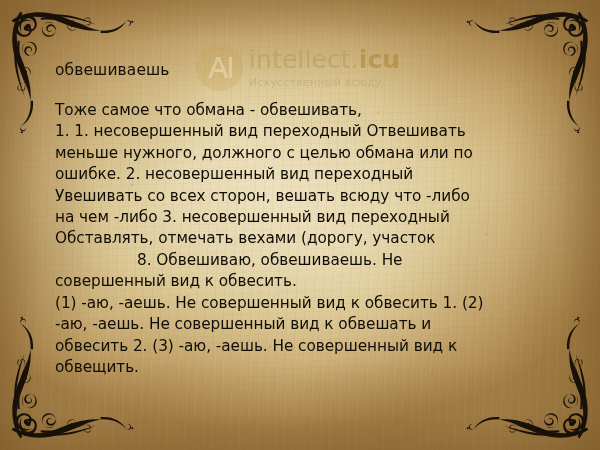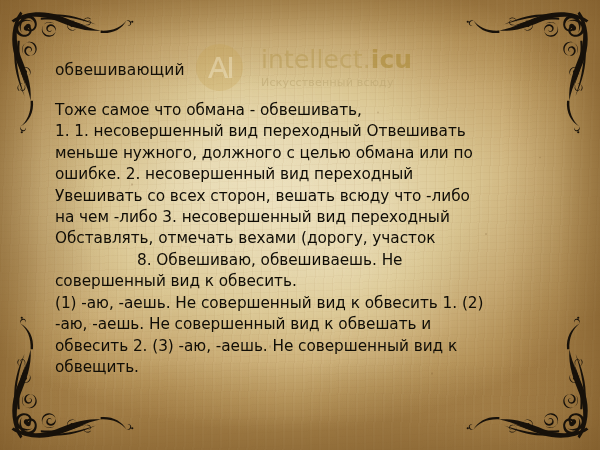--- a/index.html
+++ b/index.html
@@ -88,21 +88,21 @@
   }
   .frame svg { display: block; width: 600px; height: 450px; }
 
   
   .watermark {
     position: absolute;
     left: 196px;
     top: 44px;
     display: flex;
     align-items: center;
-    gap: 18px;
+    gap: 6px;
     opacity: .55;
   }
   .wm-logo {
     width: 47px;
     height: 47px;
     border-radius: 50%;
     background: rgba(196,158,74,.45);
     display: flex;
     align-items: center;
     justify-content: center;
@@ -220,21 +220,21 @@
         <rect x="26" y="6" width="3.2" height="21" fill="#f0e4c2" opacity="0.8"></rect>
       </svg>
     </div>
     <div class="wm-texts">
       <div class="wm-title"><span>intellect.</span><b>icu</b></div>
       <div class="wm-sub">Искусственный  всюду</div>
     </div>
   </div>
 
   <div class="content">
-    <div class="headword">обвешивающий</div>
+    <div class="headword">обвешиваешь</div>
     <div class="body">
       <p>Тоже самое что обмана -  обвешивать,</p>
       <p>1. 1.  несовершенный вид   переходный  Отвешивать</p>
       <p>меньше нужного, должного с целью обмана или по</p>
       <p>ошибке. 2.  несовершенный вид   переходный</p>
       <p>Увешивать со всех сторон, вешать всюду что -либо</p>
       <p>на чем -либо  3.  несовершенный вид   переходный</p>
       <p>Обставлять, отмечать вехами (дорогу, участок</p>
       <p class="indent">8. Обвешиваю, обвешиваешь. Не</p>
       <p>совершенный вид  к обвесить.</p>

